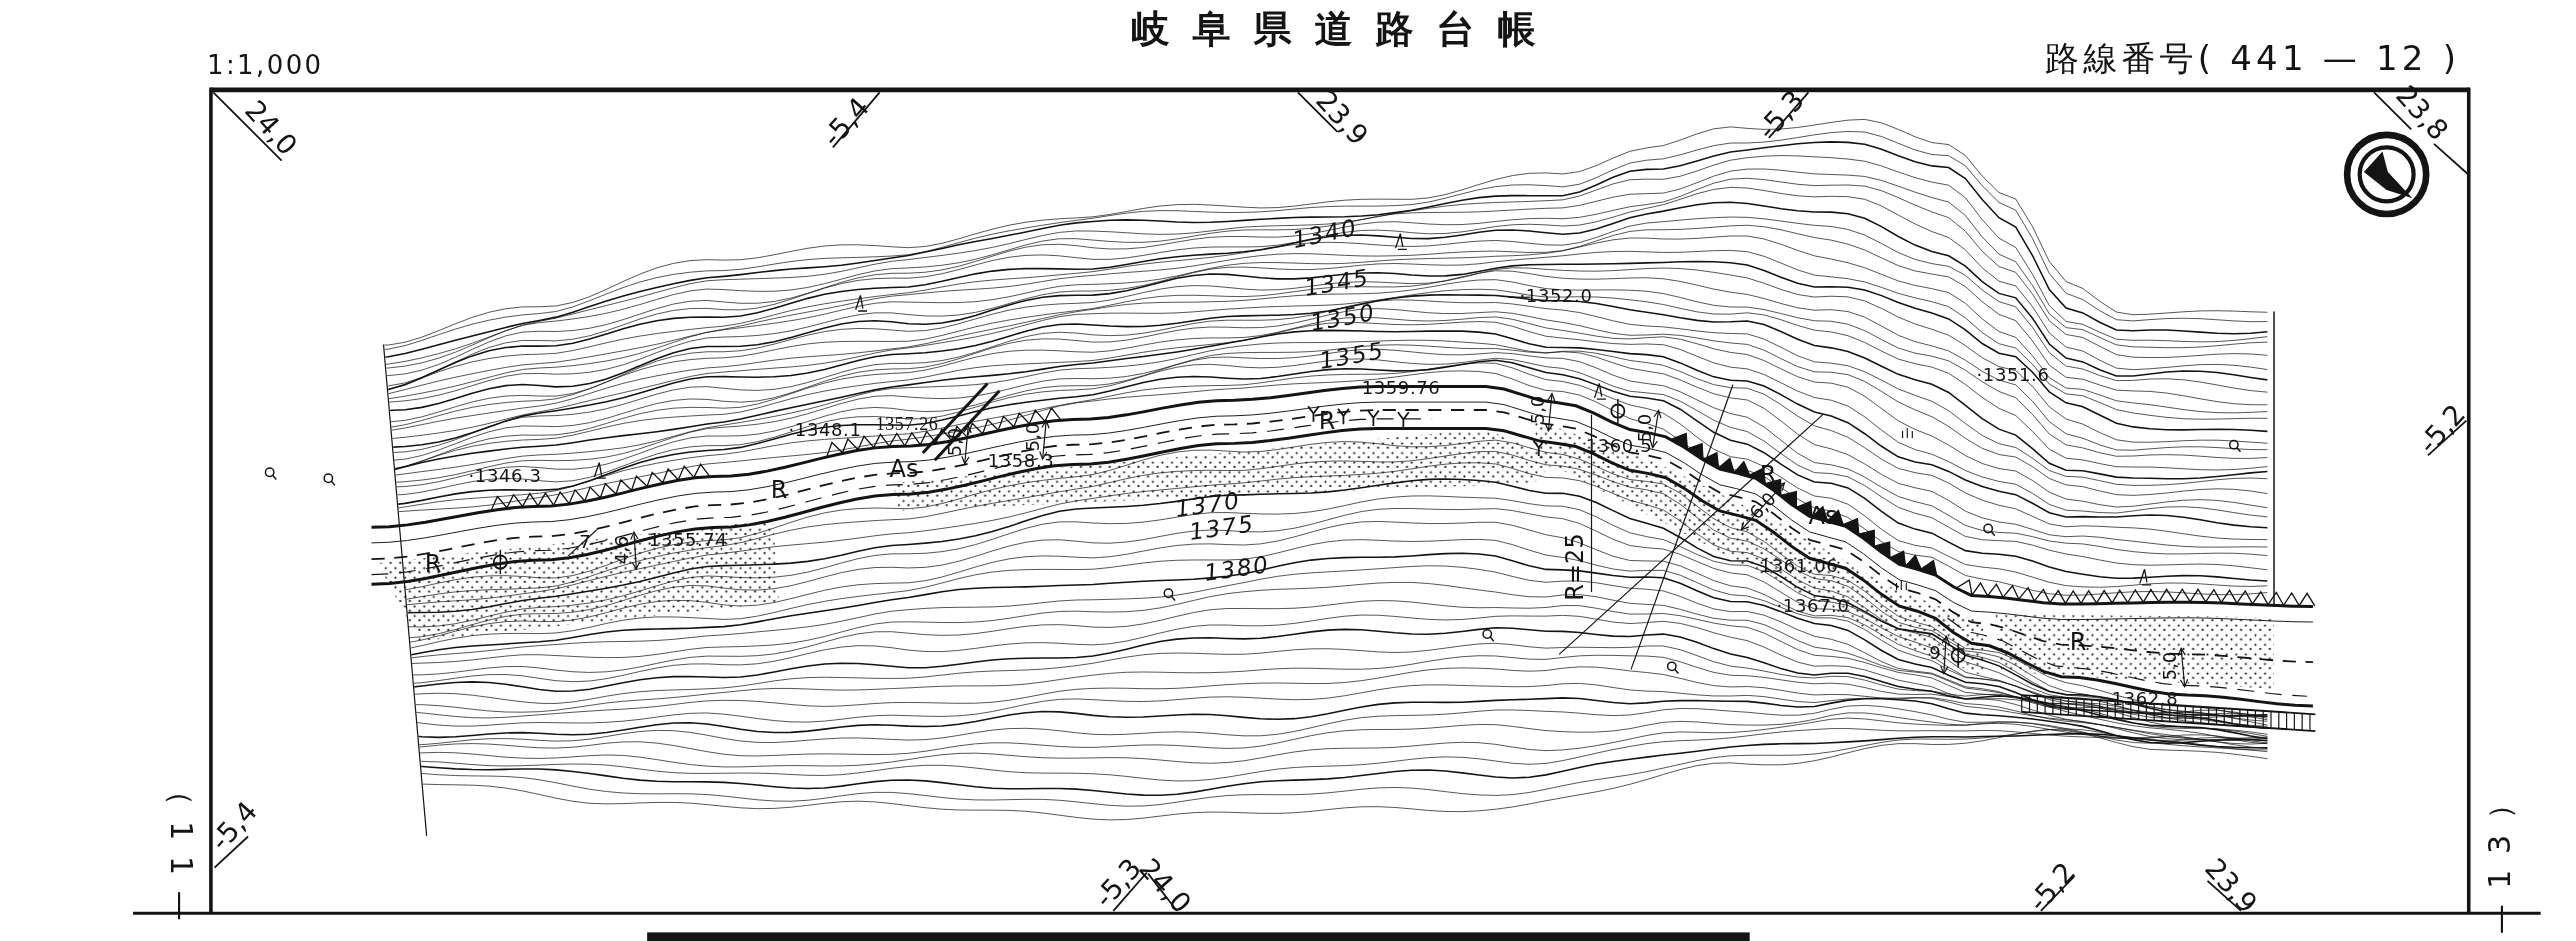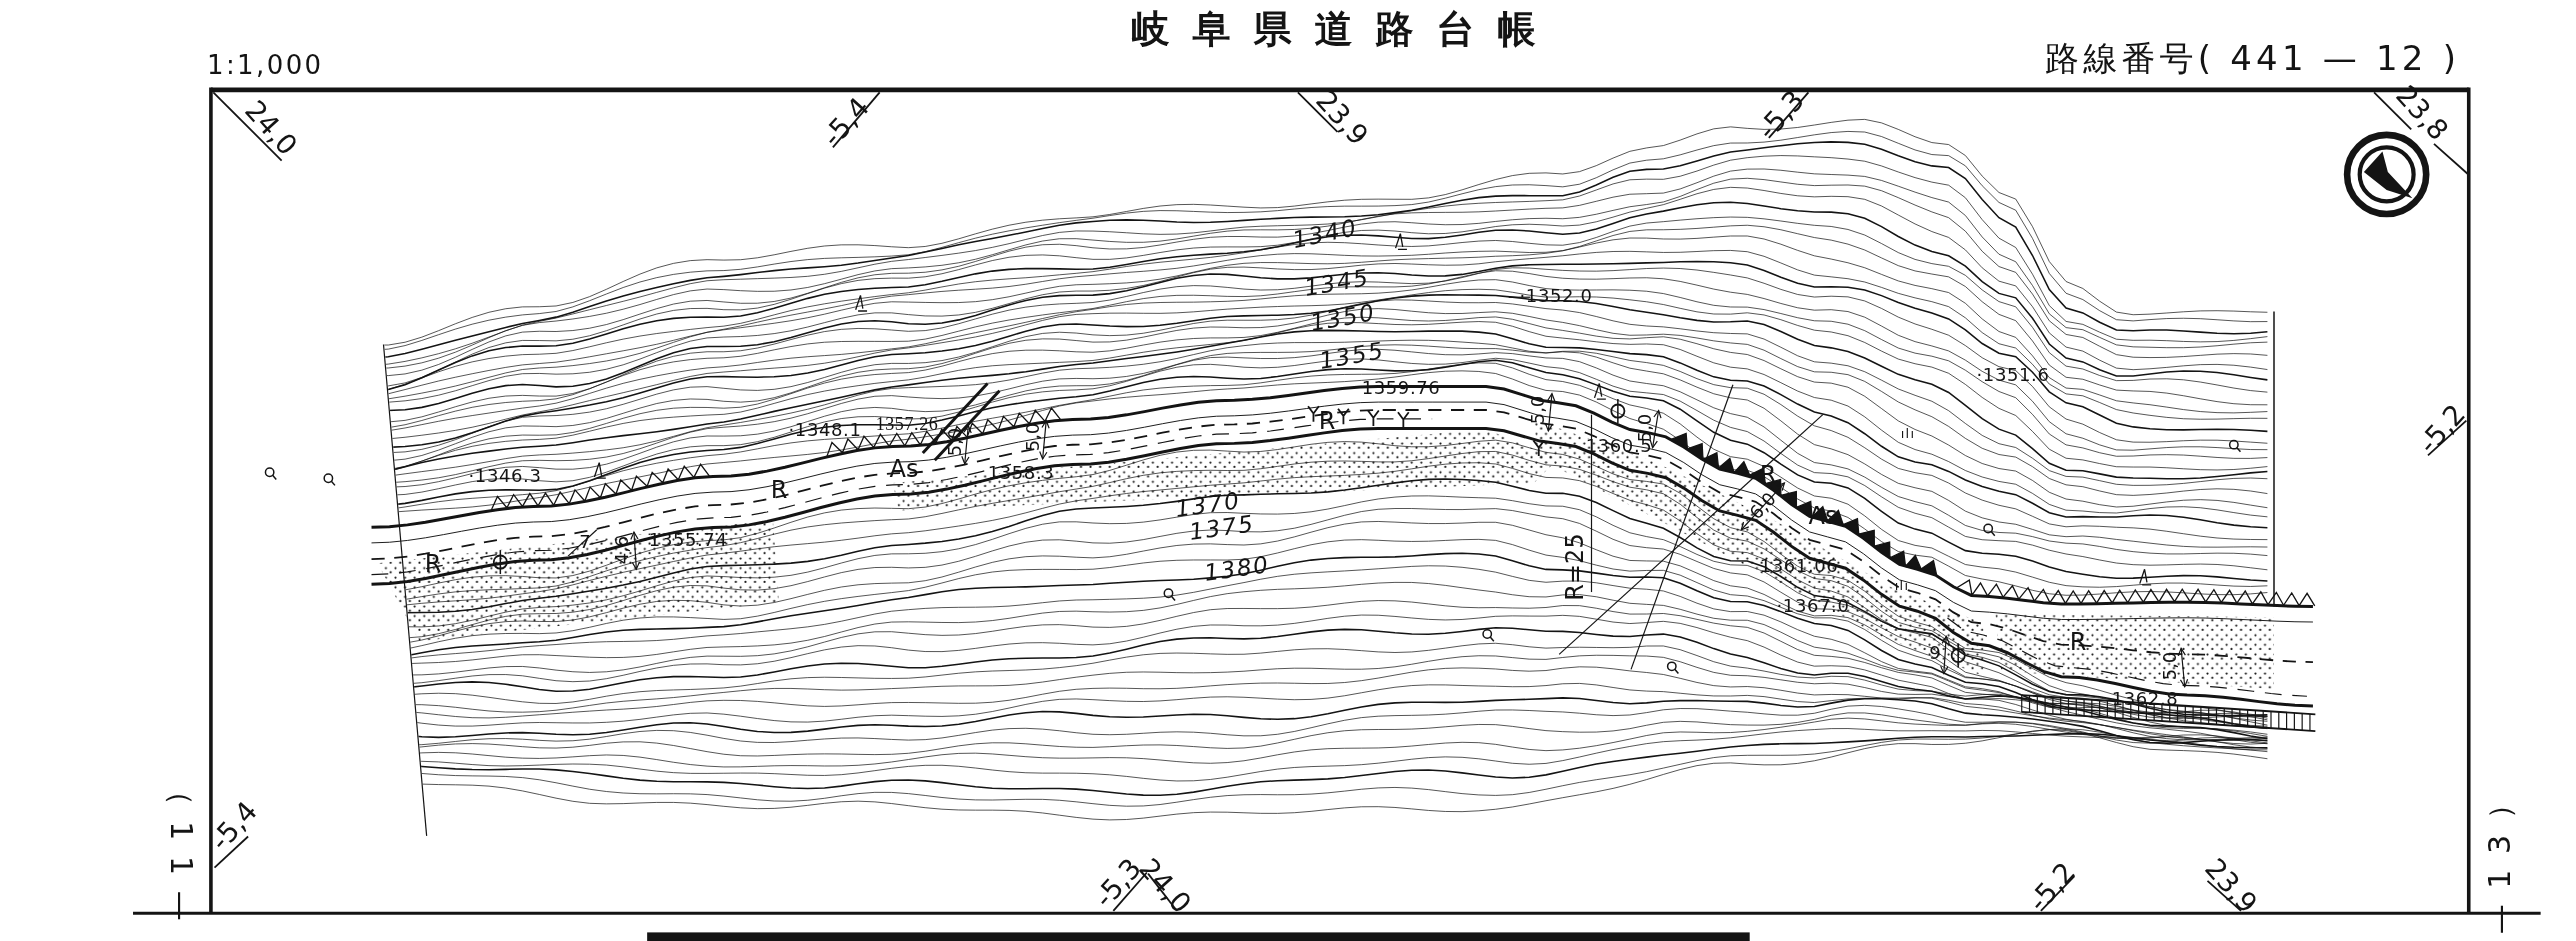--- a/index.html
+++ b/index.html
@@ -264,21 +264,21 @@
       <div class="lbl contour" style="left: 1343px; top: 318px; transform: translate(-50%, -50%) rotate(-10deg);">1350</div>
       <div class="lbl contour" style="left: 1352px; top: 356px; transform: translate(-50%, -50%) rotate(-10deg);">1355</div>
       <div class="lbl contour" style="left: 1208px; top: 505px; transform: translate(-50%, -50%) rotate(-8deg);">1370</div>
       <div class="lbl contour" style="left: 1222px; top: 528px; transform: translate(-50%, -50%) rotate(-8deg);">1375</div>
       <div class="lbl contour" style="left: 1237px; top: 569px; transform: translate(-50%, -50%) rotate(-8deg);">1380</div>
       <div class="lbl spot" style="left: 1556px; top: 296px; transform: translate(-50%, -50%) rotate(0deg);">·1352.0</div>
       <div class="lbl spot" style="left: 2013px; top: 375px; transform: translate(-50%, -50%) rotate(0deg);">·1351.6</div>
       <div class="lbl spot" style="left: 1401px; top: 388px; transform: translate(-50%, -50%) rotate(0deg); text-align: right;">1359.76</div>
       <div class="lbl spot" style="left: 825px; top: 430px; transform: translate(-50%, -50%) rotate(0deg);">·1348.1</div>
       <div class="lbl spot" style="left: 907px; top: 424px; transform: translate(-50%, -50%) rotate(0deg); font-family: Liberation Serif, serif;">1357.26</div>
-      <div class="lbl spot" style="left: 1021px; top: 473px; transform: translate(-50%, -50%) rotate(0deg); text-align: center;">1358.3</div>
+      <div class="lbl spot" style="left: 1021px; top: 461px; transform: translate(-50%, -50%) rotate(0deg); text-align: center;">1358.3</div>
       <div class="lbl spot" style="left: 505px; top: 476px; transform: translate(-50%, -50%) rotate(0deg);">·1346.3</div>
       <div class="lbl spot" style="left: 685px; top: 540px; transform: translate(-50%, -50%) rotate(0deg);">·1355.74</div>
       <div class="lbl spot" style="left: 1619px; top: 446px; transform: translate(-50%, -50%) rotate(0deg);">1360.5</div>
       <div class="lbl spot" style="left: 1799px; top: 566px; transform: translate(-50%, -50%) rotate(0deg);">1361.06</div>
       <div class="lbl spot" style="left: 1813px; top: 606px; transform: translate(-50%, -50%) rotate(0deg);">·1367.0</div>
       <div class="lbl spot" style="left: 2145px; top: 699px; transform: translate(-50%, -50%) rotate(0deg);">1362.8</div>
       <div class="lbl road" style="left: 904px; top: 469px; transform: translate(-50%, -50%) rotate(0deg);">As</div>
       <div class="lbl road" style="left: 1823px; top: 516px; transform: translate(-50%, -50%) rotate(0deg);">As</div>
       <div class="lbl road" style="left: 433px; top: 564px; transform: translate(-50%, -50%) rotate(0deg);">R</div>
       <div class="lbl road" style="left: 779px; top: 490px; transform: translate(-50%, -50%) rotate(0deg);">R</div>

